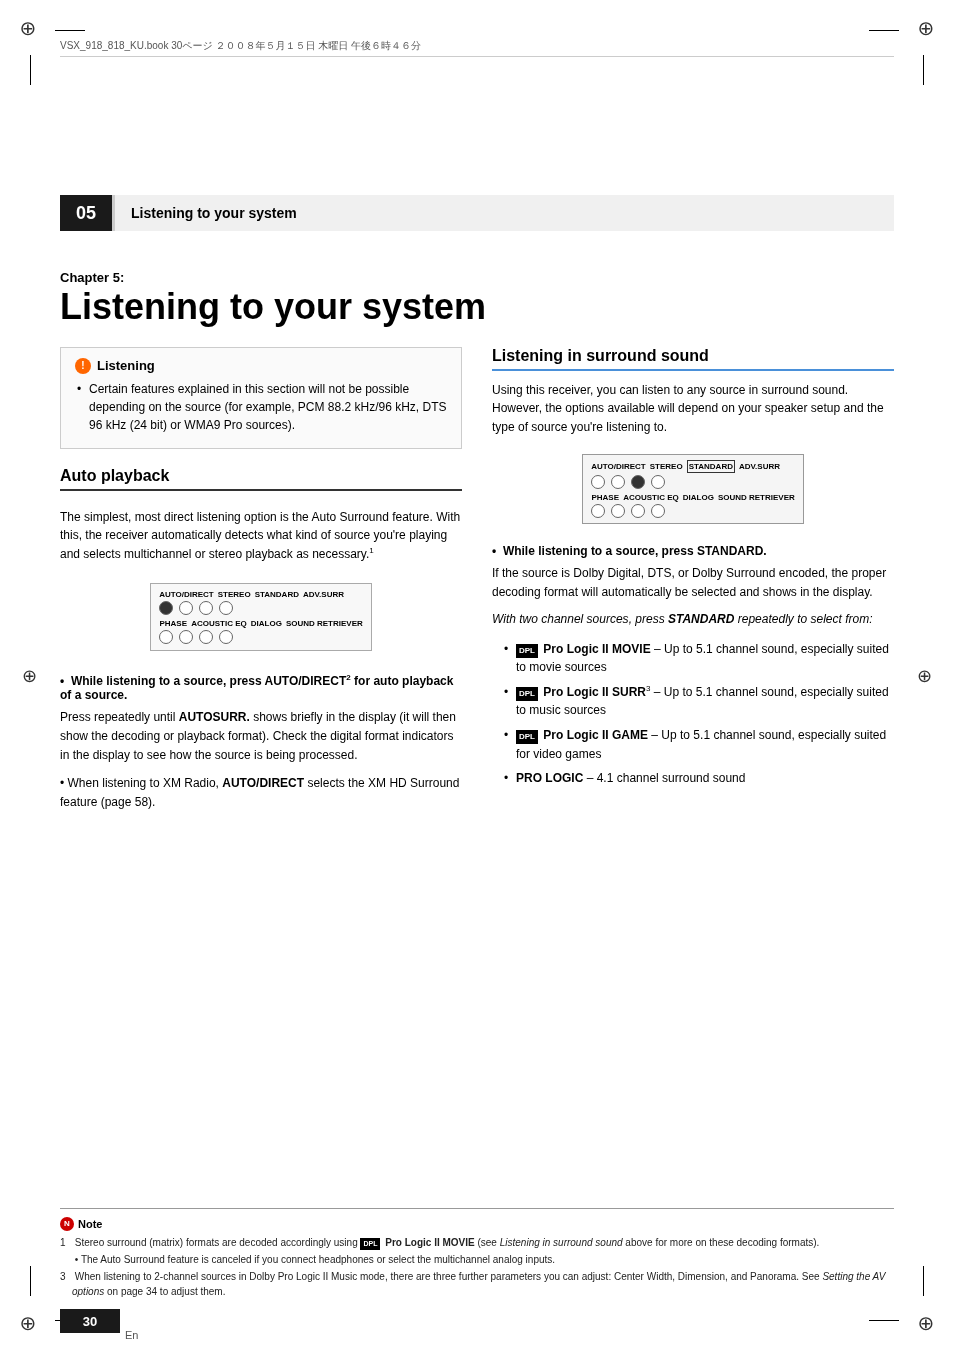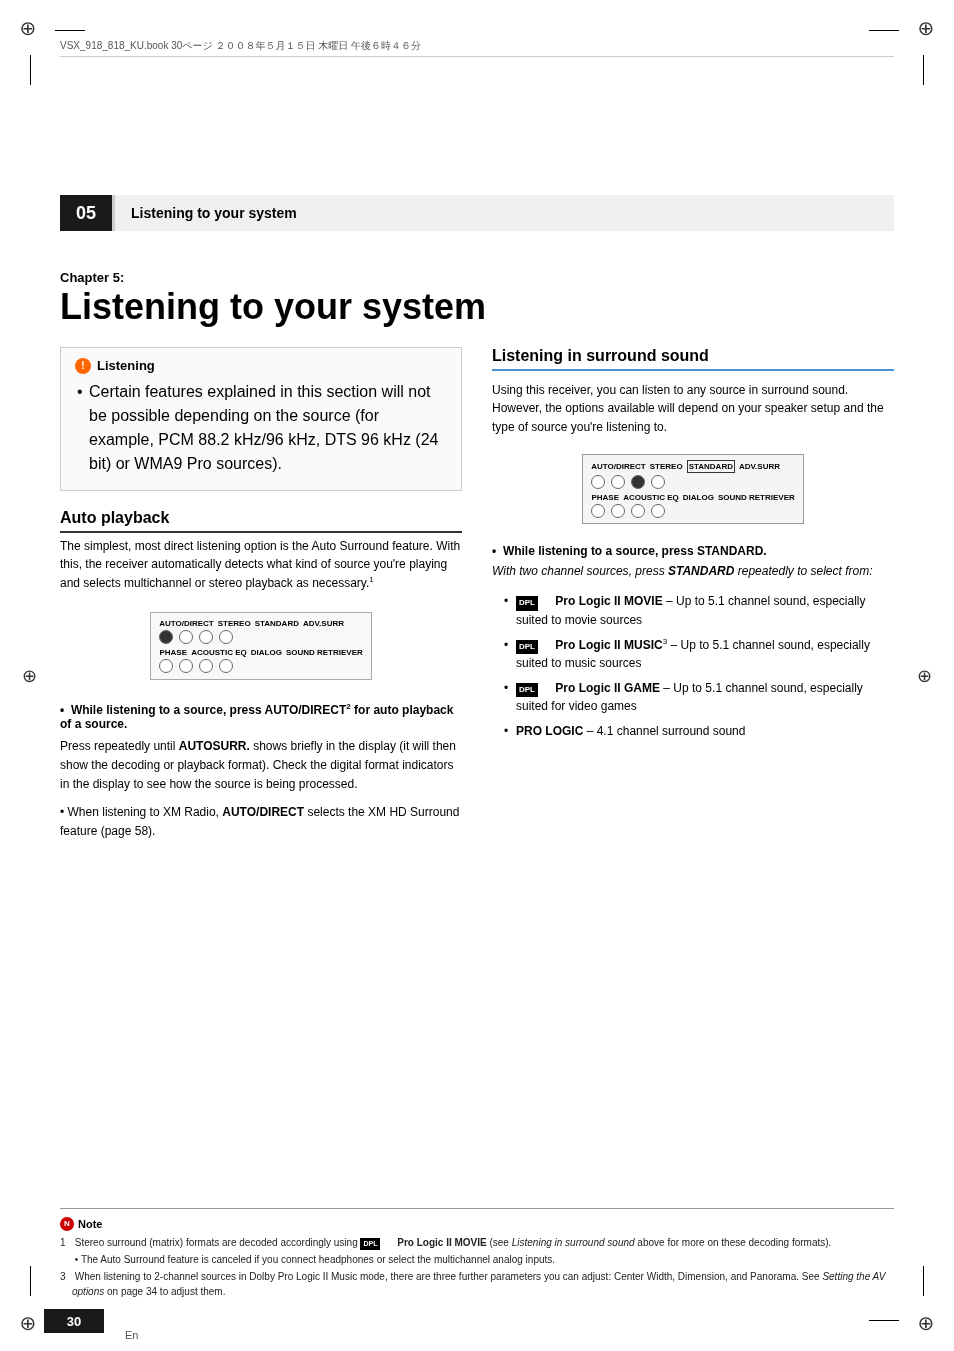--- a/index.html
+++ b/index.html
@@ -146,31 +146,31 @@
       background: #ff6600;
       border-radius: 50%;
       display: inline-flex;
       align-items: center;
       justify-content: center;
       color: #fff;
       font-size: 10px;
       font-weight: bold;
     }
     .important-box p {
-      font-size: 16px;
+      font-size: 12px;
       line-height: 1.5;
     }
 
     
     .section-heading {
       font-size: 16px;
       font-weight: bold;
       border-bottom: 2px solid #333;
       padding-bottom: 4px;
-      margin-bottom: 4px;
+      margin-bottom: 17px;
     }
     .section-heading-right {
       font-size: 16px;
       font-weight: bold;
       border-bottom: 2px solid #4a90d9;
       padding-bottom: 4px;
       margin-bottom: 10px;
       color: #000;
     }
 
@@ -250,21 +250,21 @@
       left: 12px;
     }
 
     .dpl-logo {
       display: inline-block;
       background: #000;
       color: #fff;
       font-size: 8px;
       font-weight: bold;
       padding: 1px 3px;
-      margin-right: 14px;
+      margin-right: 2px;
     }
 
     .italic-text {
       font-style: italic;
       font-size: 12px;
       margin-bottom: 14px;
     }
 
     sup {
       font-size: 8px;
@@ -313,21 +313,21 @@
       content: attr(data-num);
       position: absolute;
       left: 0;
       font-size: 10px;
     }
 
     
     .page-number-area {
       position: absolute;
       bottom: 18px;
-      left: 44px;
+      left: 60px;
       width: 60px;
       height: 24px;
       background: #1a1a1a;
       display: flex;
       align-items: center;
       justify-content: center;
       color: #fff;
       font-size: 13px;
       font-weight: bold;
     }
@@ -480,31 +480,32 @@
             <span class="btn-circle"></span>
             <span class="btn-circle"></span>
             <span class="btn-circle"></span>
           </div>
         </div>
       </div>
 
       <p class="instruction-bold">
         • &nbsp;<span>While listening to a source, press STANDARD.</span>
       </p>
+      <p class="body-text">If the source is Dolby Digital, DTS, or Dolby Surround encoded, the proper decoding format will automatically be selected and shows in the display.</p>
       <p class="italic-text">
         <em>With two channel sources</em>, press <strong>STANDARD</strong> repeatedly to select from:
       </p>
 
       <div class="sub-bullet">
         <span class="dpl-logo">DPL</span>
         <strong>Pro Logic II MOVIE</strong> – Up to 5.1 channel sound, especially suited to movie sources
       </div>
       <div class="sub-bullet">
         <span class="dpl-logo">DPL</span>
-        <strong>Pro Logic II MUSIC</strong><sup>3</sup> – Up to 5.1 channel sound, especially suited to music sources
+        <strong>Pro Logic II SURR</strong><sup>3</sup> – Up to 5.1 channel sound, especially suited to music sources
       </div>
       <div class="sub-bullet">
         <span class="dpl-logo">DPL</span>
         <strong>Pro Logic II GAME</strong> – Up to 5.1 channel sound, especially suited for video games
       </div>
       <div class="sub-bullet">
         <strong>PRO LOGIC</strong> – 4.1 channel surround sound
       </div>
     </div>
   </div>

